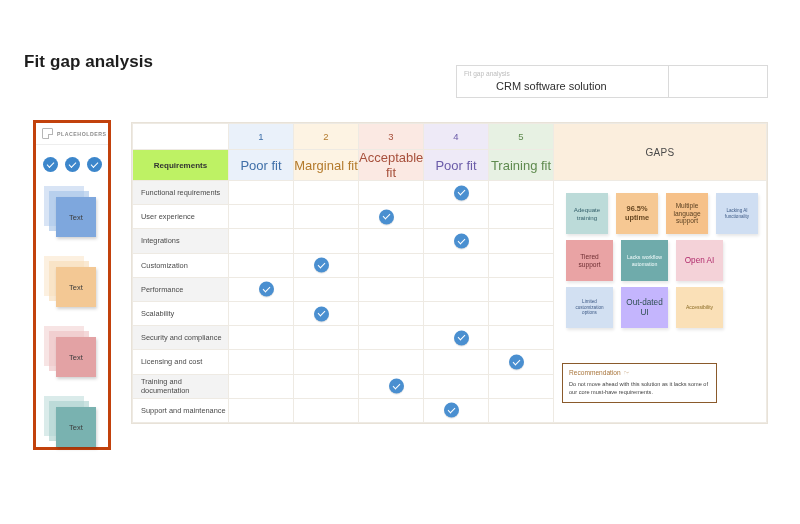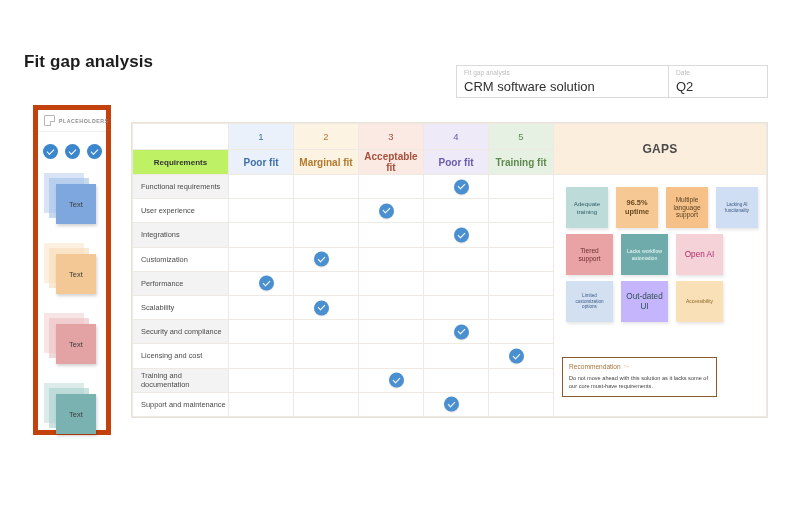--- a/index.html
+++ b/index.html
@@ -13,25 +13,25 @@
   #page-title{font-size:17px;font-weight:600;color:#1d1d1d;letter-spacing:.1px;}
   #page-subtitle{font-size:12.5px;color:#a8a8a8;margin-top:4px;}
 
   
   #meta-bar{position:absolute;left:456px;top:65px;width:312px;height:33px;
      border:1px solid #dadada;display:flex;box-sizing:border-box;background:#fff;}
   .meta-cell{padding:4px 7px;box-sizing:border-box;display:flex;flex-direction:column;justify-content:center;}
   .meta-cell.subject{width:212px;border-right:1px solid #dadada;}
   .meta-cell.date{flex:1;}
   .meta-label{font-size:6.6px;color:#bdbdbd;line-height:1.2;margin-bottom:2px;}
-  .meta-value{font-size:13px;color:#2f2f2f;line-height:1.2;}
-
-  
-  #placeholders-panel{position:absolute;left:33px;top:105px;width:78px;height:330px;
-     border:5px solid #c2410c;background:#fff;box-sizing:border-box;}
+  .meta-value{font-size:11px;color:#2f2f2f;line-height:1.2;margin-left:32px;}
+
+  
+  #placeholders-panel{position:absolute;left:33px;top:120px;width:78px;height:330px;
+     border:3px solid #c2410c;background:#fff;box-sizing:border-box;}
   #placeholders-header{height:22px;border-bottom:1px solid #eee;display:flex;align-items:center;
      gap:4px;padding:0 6px;box-sizing:border-box;}
   #ph-title{font-size:5.2px;letter-spacing:.55px;color:#8b8b8b;font-weight:600;}
   .ph-icon{width:9px;height:9px;border:1px solid #b6b6b6;border-radius:1px;position:relative;flex:0 0 auto;}
   .ph-icon:after{content:"";position:absolute;right:-1px;bottom:-1px;width:4px;height:4px;
      background:#fff;border-left:1px solid #b6b6b6;border-top:1px solid #b6b6b6;}
   #ph-checks{display:flex;gap:7px;justify-content:center;margin-top:12px;}
   .mini-check{width:15px;height:15px;border-radius:50%;background:#3c86cb;position:relative;}
   .mini-check:before{content:"";position:absolute;left:4px;top:4.5px;width:6px;height:3px;
      border-left:1.6px solid #fff;border-bottom:1.6px solid #fff;transform:rotate(-45deg);}
@@ -44,25 +44,25 @@
 
   
   #matrix{position:absolute;left:131px;top:122px;width:637px;border:1px solid #e8e2d8;
      box-sizing:border-box;background:#fff;}
   table{border-collapse:collapse;width:100%;table-layout:fixed;}
   td,th{border:1px solid #eeeae3;padding:0;margin:0;}
   .col-req{width:96px;}
   .col-score{width:65px;}
   
   .num-cell{height:25px;text-align:center;font-size:9.5px;font-weight:400;}
-  .lbl-cell{height:24px;text-align:center;font-size:10px;font-weight:bold;}
+  .lbl-cell{height:24px;text-align:center;font-size:13px;}
   .blank-head{background:#fff;border-right:1px solid #eeeae3;}
   .req-head{background:#bef264;text-align:center;font-size:8px;font-weight:700;color:#333;}
   #gaps-head{background:#fbeedd;text-align:center;vertical-align:middle;
-     font-size:12px;color:#4a4a4a;letter-spacing:.3px;font-weight:bold;}
+     font-size:10px;color:#4a4a4a;letter-spacing:.3px;}
 
   .c1{background:#eaf1fa;color:#3f6fa8;}
   .c2{background:#fdf3e3;color:#b37a2c;}
   .c3{background:#fbe9e3;color:#a7503c;}
   .c4{background:#eeeaf7;color:#6a5ba8;}
   .c5{background:#e7f1e3;color:#5e8a4e;}
 
   .row-label{font-size:7.4px;color:#4a4a4a;padding-left:8px;height:23.2px;}
   .row-shade .row-label{background:#f3f3f3;}
   .cell{position:relative;height:23.2px;background:#fff;}
@@ -89,24 +89,20 @@
 <body>
 
 <div id="title-block">
   <div id="page-title">Fit gap analysis</div>
 </div>
 
 <div id="meta-bar">
   <div class="meta-cell subject">
     <div class="meta-label">Fit gap analysis</div>
     <div class="meta-value">CRM software solution</div>
-  </div>
-  <div class="meta-cell date">
-    <div class="meta-label">Date</div>
-    <div class="meta-value">Q2</div>
   </div>
 </div>
 
 <div id="placeholders-panel">
   <div id="placeholders-header">
     <span class="ph-icon"></span>
     <span id="ph-title">PLACEHOLDERS</span>
   </div>
   <div id="ph-checks">
       <div class="mini-check"></div>

